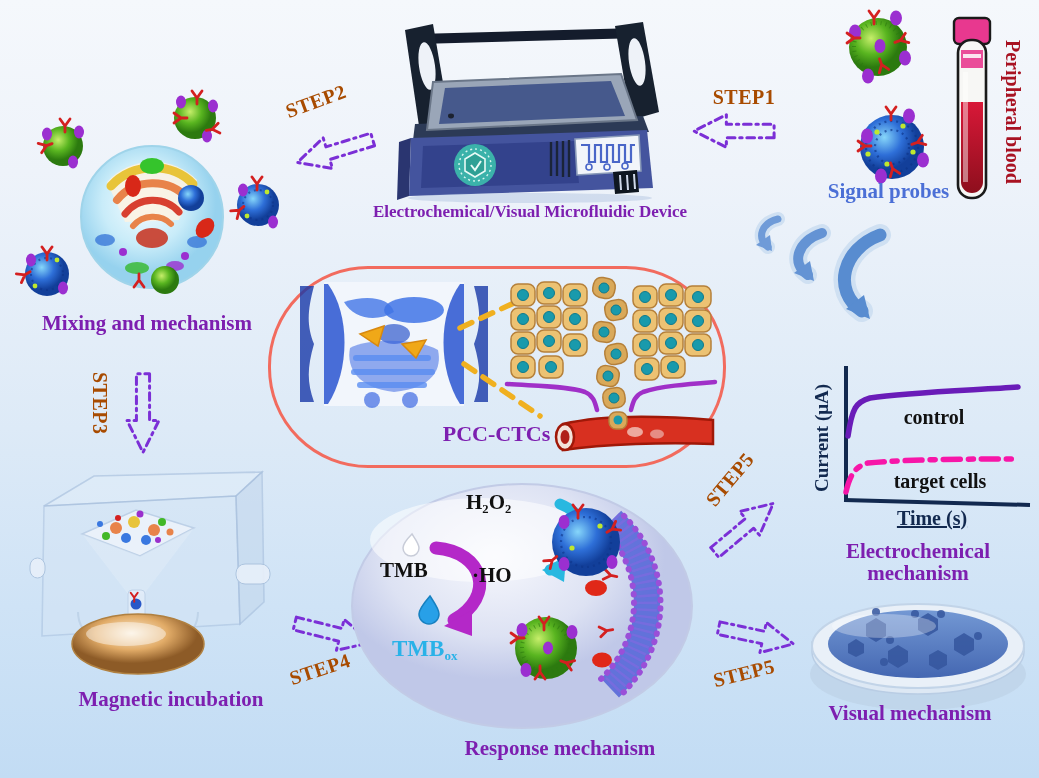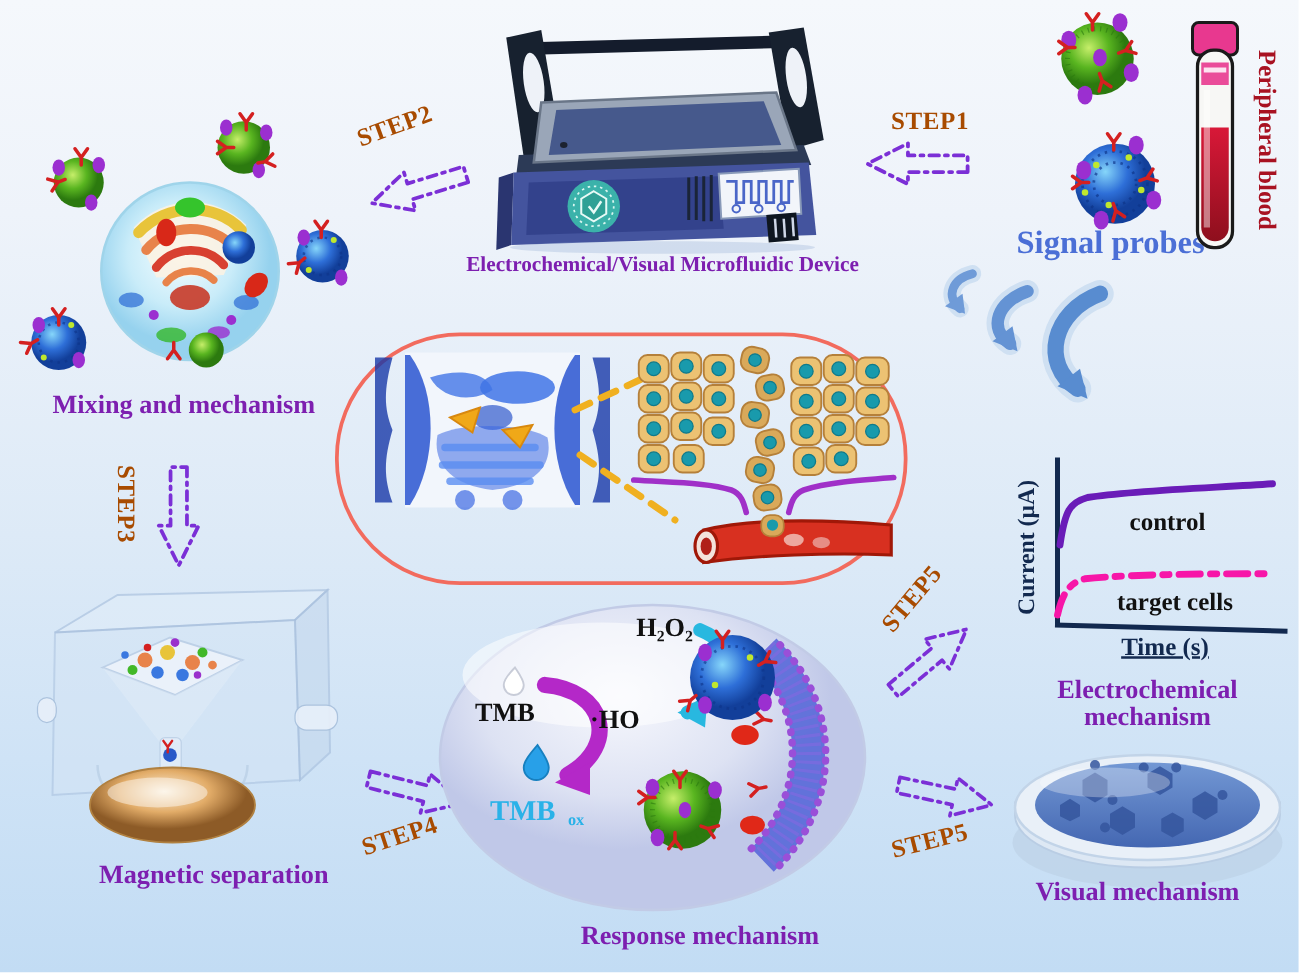--- a/index.html
+++ b/index.html
@@ -14,21 +14,21 @@
   .step{color:#a84b00;font-weight:bold;font-size:20px;letter-spacing:.5px;}
   .green{color:#2f9e33;}
   .blue{color:#4b6fd6;}
   .darkred{color:#a81222;}
   .navy{color:#12294f;}
   .vtext{writing-mode:vertical-rl;text-orientation:mixed;}
   .step-arrow{stroke:#7b2fd6;fill:none;stroke-width:3.2;
     stroke-dasharray:8 5 2.5 5;stroke-linejoin:round;stroke-linecap:round;}
   svg{display:block;overflow:visible;}
   .rxn{font-weight:bold;color:#101010;font-size:21px;}
-  .sub{font-size:13px;vertical-align:-4px;margin-left:10px;}
+  .sub{font-size:13px;vertical-align:-4px;}
 </style>
 </head>
 <body>
 
 <div id="fig">
 
   <svg width="0" height="0">
     <defs>
       <radialGradient id="radGreen" cx="38%" cy="35%">
           <stop offset="0%" stop-color="#c6ee6a"></stop>
@@ -152,21 +152,21 @@
       </g>
     <ellipse cx="24" cy="32" rx="6" ry="7.5" fill="#9b2fd0"></ellipse>
       <ellipse cx="66" cy="12" rx="6" ry="7.5" fill="#9b2fd0"></ellipse>
     <ellipse cx="80" cy="56" rx="6" ry="7.5" fill="#9b2fd0"></ellipse>
       <ellipse cx="38" cy="72" rx="6" ry="7.5" fill="#9b2fd0"></ellipse>
     <use href="#antibody" transform="translate(14,48) rotate(-90)"></use>
       <use href="#antibody" transform="translate(42,2)"></use>
     <use href="#antibody" transform="translate(80,30) rotate(70)"></use>
       <use href="#antibody" transform="translate(58,70) rotate(160)"></use>
   </svg>
-  <div class="abs cap blue" style="left:806px;top:180px;width:165px;font-size:26px;">Signal probes</div>
+  <div class="abs cap blue" style="left:806px;top:180px;width:165px;font-size:21px;">Signal probes</div>
 
   <svg class="abs" style="left:946px;top:16px;" width="54" height="192" viewBox="0 0 54 192">
     <rect x="8" y="2" width="36" height="26" rx="5" fill="#e8388f" stroke="#1a1a1a" stroke-width="2.4"></rect>
     <rect x="12" y="24" width="28" height="158" rx="13" fill="#f7f7f5" stroke="#1a1a1a" stroke-width="2.6"></rect>
     <rect x="15" y="34" width="22" height="18" fill="#e8388f" opacity=".9"></rect>
     <rect x="17" y="38" width="18" height="4" fill="#fff" opacity=".85"></rect>
     <path d="M15 86 h22 v80 a11 11 0 0 1 -22 0 Z" fill="url(#tubeRed)"></path>
     <rect x="17" y="56" width="5" height="110" fill="#ffffff" opacity=".45"></rect>
   </svg>
   <div class="abs cap darkred vtext" style="left:1002px;top:14px;height:196px;font-size:20px;">Peripheral blood</div>
@@ -349,20 +349,21 @@
     <g>
       <path d="M58 152 C100 142,160 144,208 148 L208 172 C160 170,100 172,58 178 Z" fill="#d83020" stroke="#a01808" stroke-width="2.5"></path>
       <ellipse cx="60" cy="165" rx="9" ry="13" fill="#f3e2da" stroke="#a01808" stroke-width="2.5"></ellipse>
       <ellipse cx="60" cy="165" rx="4.5" ry="7" fill="#b02018"></ellipse>
       <ellipse cx="130" cy="160" rx="8" ry="5" fill="#f0b6ac" opacity=".9"></ellipse>
       <ellipse cx="152" cy="162" rx="7" ry="4.5" fill="#e89890" opacity=".9"></ellipse>
       <rect x="104" y="140" width="18" height="17" rx="7" fill="#d9a95a" stroke="#b5803a" stroke-width="1.4"></rect>
       <circle cx="113" cy="148" r="4.5" fill="#199aac"></circle>
     </g>
   </svg>
+  <div class="abs cap purple" style="left:394px;top:422px;width:205px;font-size:22px;">PCC-CTCs</div>
 
   <svg class="abs" style="left:738px;top:205px;" width="168" height="132" viewBox="0 0 168 132">
     <g fill="none" stroke-linecap="round">
       <path d="M40 14 C24 18,18 32,30 42" stroke="#cfe0f2" stroke-width="14"></path>
       <path d="M40 14 C24 18,18 32,30 42" stroke="#6f9bd8" stroke-width="7"></path>
       <polygon points="34,46 18,40 32,30" fill="#6f9bd8"></polygon>
       <path d="M84 28 C60 36,52 58,70 70" stroke="#cfe0f2" stroke-width="18"></path>
       <path d="M84 28 C60 36,52 58,70 70" stroke="#6493d4" stroke-width="10"></path>
       <polygon points="76,76 56,68 72,56" fill="#6493d4"></polygon>
       <path d="M142 30 C104 44,94 86,124 106" stroke="#cfe0f2" stroke-width="22"></path>
@@ -398,21 +399,21 @@
       </g>
       <polygon points="52,72 98,132 114,132 164,66 110,94" fill="#e8f0fa" opacity=".35"></polygon>
       <rect x="98" y="128" width="17" height="50" rx="4" fill="#e4eefa" opacity=".75" stroke="#b8cce4"></rect>
       <circle cx="106" cy="142" r="5.5" fill="#2858c8"></circle>
         <circle cx="107" cy="164" r="6.5" fill="#2858c8"></circle>
       <use href="#antibody" transform="translate(100,130) scale(.7)"></use>
     </g>
     <ellipse cx="108" cy="182" rx="66" ry="30" fill="url(#radMagnet)" stroke="#b08040" stroke-width="1.5"></ellipse>
     <ellipse cx="96" cy="172" rx="40" ry="12" fill="#ffffff" opacity=".45"></ellipse>
   </svg>
-  <div class="abs cap purple" style="left:52px;top:688px;width:238px;font-size:21px;">Magnetic separation</div>
+  <div class="abs cap purple" style="left:52px;top:688px;width:238px;font-size:21px;">Magnetic incubation</div>
 
   <svg class="abs" style="left:288px;top:612px;transform:rotate(14deg);" width="90" height="42" viewBox="0 0 96 44">
       <use href="#blockArrow" class="step-arrow"></use>
     </svg>
   <div class="abs step" style="left:268px;top:658px;width:104px;text-align:center;transform:rotate(-18deg);">STEP4</div>
 
   <svg class="abs" style="left:350px;top:478px;" width="348" height="252" viewBox="0 0 348 252">
     <ellipse cx="172" cy="128" rx="170" ry="122" fill="url(#ovalGrad)" stroke="#c2cbe6" stroke-width="2"></ellipse>
     <ellipse cx="132" cy="62" rx="112" ry="42" fill="#ffffff" opacity=".55"></ellipse>
     <path d="M210 26 C244 40,248 74,200 92" fill="none" stroke="#28b8e0" stroke-width="11" stroke-linecap="round"></path>
@@ -449,21 +450,21 @@
       <ellipse cx="198" cy="170" rx="5" ry="6.5" fill="#9b2fd0"></ellipse>
         <ellipse cx="176" cy="192" rx="5.5" ry="7" fill="#9b2fd0"></ellipse>
       <use href="#antibody" transform="translate(160,166) rotate(-90)"></use>
         <use href="#antibody" transform="translate(188,138)"></use>
       <use href="#antibody" transform="translate(226,182) rotate(110)"></use>
         <use href="#antibody" transform="translate(196,202) rotate(180)"></use>
     </g>
     <ellipse cx="246" cy="110" rx="11" ry="8" fill="#e02818"></ellipse>
     <ellipse cx="252" cy="182" rx="10" ry="7.5" fill="#e02818"></ellipse>
   </svg>
-  <div class="abs rxn" style="left:466px;top:490px;margin-left:43px;">H₂O₂</div>
+  <div class="abs rxn" style="left:466px;top:490px;">H₂O₂</div>
   <div class="abs rxn" style="left:472px;top:563px;">·HO</div>
   <div class="abs rxn" style="left:380px;top:558px;">TMB</div>
   <div class="abs" style="left:392px;top:636px;font-weight:bold;font-size:23px;color:#2ab2e8;">
     <span>TMB</span><span class="sub">ox</span>
   </div>
   <div class="abs cap purple" style="left:428px;top:737px;width:264px;font-size:21px;">Response mechanism</div>
 
   <div class="abs step" style="left:680px;top:468px;width:100px;text-align:center;transform:rotate(-50deg);">STEP5</div>
   <svg class="abs" style="left:700px;top:508px;transform:rotate(-40deg);" width="88" height="40" viewBox="0 0 96 44">
       <use href="#blockArrow" class="step-arrow"></use>

